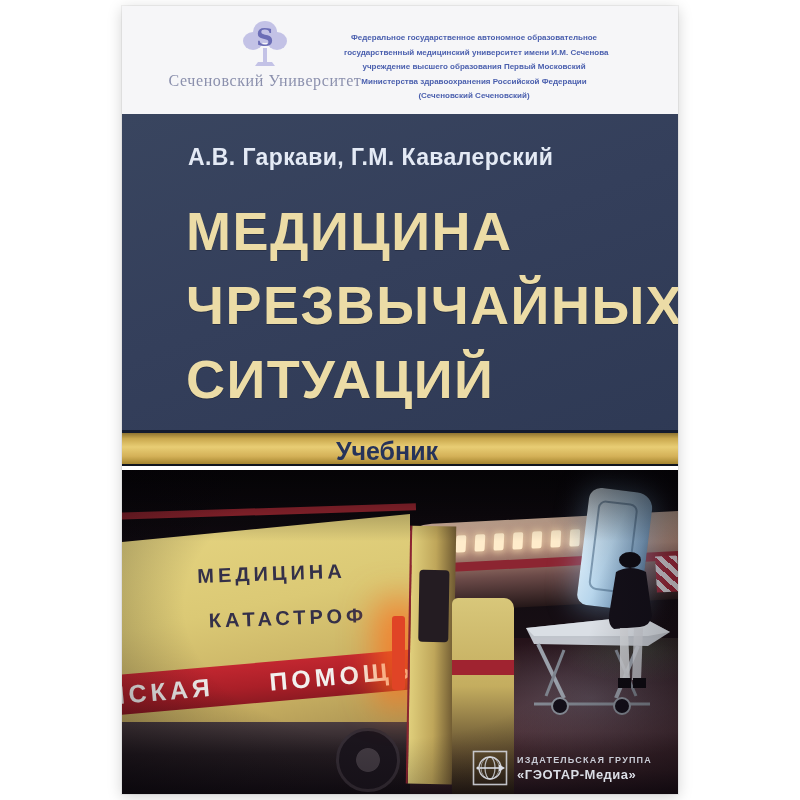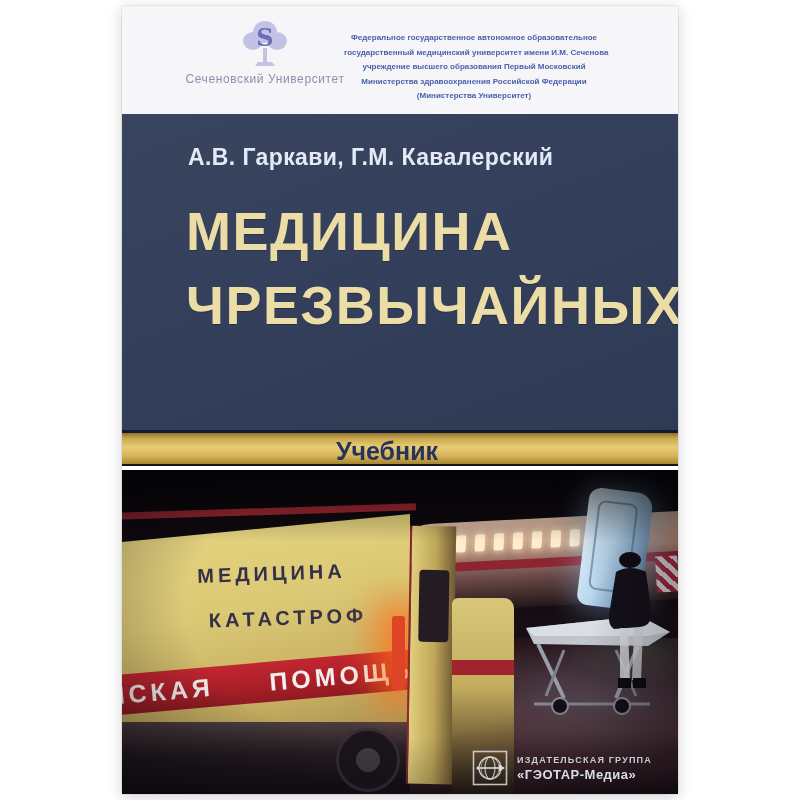--- a/index.html
+++ b/index.html
@@ -6,21 +6,21 @@
   html,body { width:800px; height:800px; background:#ffffff; font-family:"Liberation Sans", sans-serif; }
   .page { position:relative; width:800px; height:800px; background:#ffffff; overflow:hidden; }
 
   .cover { position:absolute; left:122px; top:6px; width:556px; height:788px;
            box-shadow:0 0 0 1px rgba(0,0,0,.05), 0 3px 14px rgba(0,0,0,.18); overflow:hidden; }
 
   
   .header { position:absolute; left:0; top:0; width:556px; height:108px; background:#f6f6f8; }
   .logo-block { position:absolute; left:38px; top:12px; width:210px; text-align:center; }
   .logo-tree { display:block; margin:0 auto; }
-  .logo-caption { margin-top:4px; font-family:Liberation Sans, sans-serif; font-size:12px; color:#8b90ad; letter-spacing:.6px; white-space:nowrap; }
+  .logo-caption { margin-top:4px; font-family:Liberation Serif, serif; font-size:16px; color:#8b90ad; letter-spacing:.6px; white-space:nowrap; }
   .inst-text { position:absolute; left:222px; top:25px; width:260px; color:#4a5fae; font-weight:bold; font-size:8px; line-height:14.5px; }
   .inst-text div { white-space:nowrap;text-align:center; }
 
   
   .navy { position:absolute; left:0; top:108px; width:638px; height:316px;
           background:linear-gradient(160deg,#39455f 0%, #343f5b 45%, #2e3954 100%); }
   .authors { position:absolute; left:66px; top:30px; font-size:23px; font-weight:600; color:#e4eaf5; letter-spacing:.4px; white-space:nowrap; }
   .title { position:absolute; left:64px; top:80px; }
   .title div { font-size:54px; line-height:74px; font-weight:bold; color:#ecdca6; letter-spacing:1.5px; white-space:nowrap;
                text-shadow:0 1px 0 rgba(0,0,0,.25); }
@@ -108,29 +108,30 @@
           <path d="M20 44 h14 l3 4 h-20 z" fill="#c3c2e6"></path>
           <text x="27" y="28" text-anchor="middle" font-size="24" font-weight="bold" fill="#6b6db6" font-family="DejaVu Serif, serif">S</text>
         </svg>
         <div class="logo-caption">Сеченовский Университет</div>
       </div>
       <div class="inst-text">
         <div>Федеральное государственное автономное образовательное</div>
         <div>государственный медицинский университет имени И.М. Сеченова</div>
         <div>учреждение высшего образования  Первый Московский</div>
         <div>Министерства здравоохранения Российской Федерации</div>
-        <div>(Министерства Университет)</div>
+        <div>(Сеченовский Сеченовский)</div>
       </div>
     </div>
 
     <div class="navy">
       <div class="authors">А.В. Гаркави, Г.М. Кавалерский</div>
       <div class="title">
         <div>МЕДИЦИНА</div>
         <div>ЧРЕЗВЫЧАЙНЫХ</div>
+        <div>СИТУАЦИЙ</div>
       </div>
     </div>
 
     <div class="gold-band">
       <span>Учебник</span>
     </div>
 
     <div class="photo">
 
       <div class="plane">

